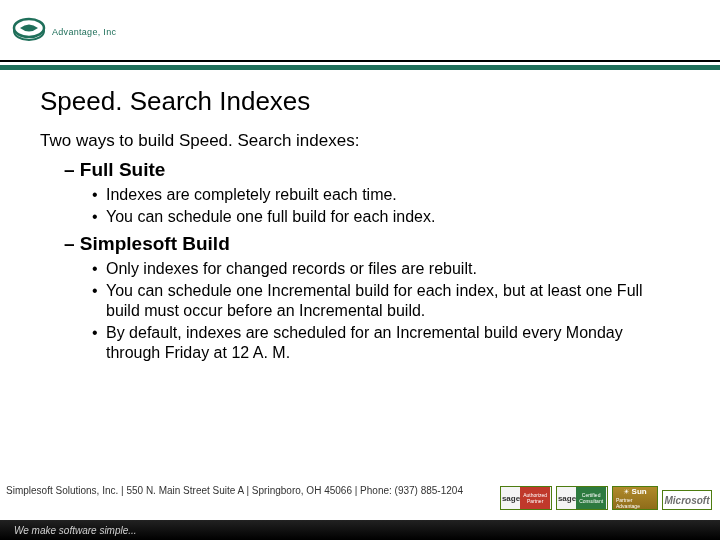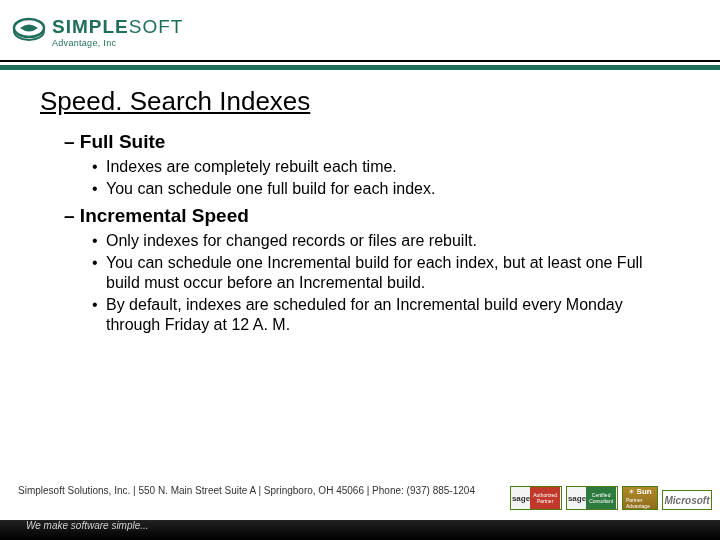--- a/index.html
+++ b/index.html
@@ -52,21 +52,20 @@
 
   
   .content {
     padding: 22px 40px 0 40px;
   }
   .title {
     font-size: 26px;
     font-weight: normal;
     color: #000;
     margin-bottom: 14px;
-    text-decoration: underline;
   }
   .intro {
     font-size: 17px;
     color: #000;
     margin-bottom: 8px;
   }
   .section-label {
     font-size: 19px;
     font-weight: bold;
     color: #000;
@@ -93,21 +92,21 @@
   }
   ul.bullets li::before {
     content: "•";
     position: absolute;
     left: 0;
   }
 
   
   .footer-info {
     position: absolute;
-    left: 18px;
+    left: 6px;
     bottom: 44px;
     font-size: 10px;
     color: #333;
   }
 
   
   .badges {
     position: absolute;
     right: 8px;
     bottom: 30px;
@@ -121,70 +120,69 @@
     background: #f4f4f4;
     font-size: 7px;
     display: flex;
     align-items: center;
     justify-content: center;
     padding: 0 3px;
     color: #333;
   }
   .badge.sage { width: 52px; }
   .badge .brand { font-size: 8px; font-weight: bold; }
-  .badge.sun { width: 36px; background: linear-gradient(#b08a2a,#8f6c1a); color:#fff; }
+  .badge.sun { width: 46px; background: linear-gradient(#b08a2a,#8f6c1a); color:#fff; }
   .badge.ms { width: 50px; height: 20px; background:#fff; }
   .ms-text { font-family: Arial; font-weight: bold; font-size: 10px; font-style: italic; color:#6e6e6e; }
 
   
   .footer-bar {
     position: absolute;
     left: 0; right: 0; bottom: 0;
     height: 20px;
     background: linear-gradient(#222, #000);
     color: #cfcfcf;
     font-size: 10px;
     font-style: italic;
     display: flex;
-    padding-left: 26px;
+    align-items: center;
+    padding-left: 14px;
   }
 </style>
 </head>
 <body>
 
 <div class="header">
   <div class="logo">
     <span>
       <svg width="34" height="34" viewBox="0 0 34 34">
         <ellipse cx="17" cy="18" rx="15" ry="9" fill="none" stroke="#1f6f5a" stroke-width="2"></ellipse>
         <ellipse cx="17" cy="15" rx="15" ry="9" fill="#fff" stroke="#1f6f5a" stroke-width="2.5"></ellipse>
         <path d="M8 15 Q17 8 26 15 Q17 22 8 15 Z" fill="#1f6f5a"></path>
       </svg>
     </span>
     <span class="logo-text">
-      <span class="logo-name">
-        <span style="font-weight:bold">SIMPLE</span><span class="soft">SOFT</span>
-      </span>
       <span class="logo-sub">Advantage, Inc</span>
     </span>
   </div>
   <div class="header-line"></div>
   <div class="header-underline"></div>
 </div>
 
 <div class="content">
   <h1 class="title">Speed. Search Indexes</h1>
+  <p class="intro">Two ways to build Speed. Search indexes:</p>
 
   <div class="section-label">Full Suite</div>
   <ul class="bullets">
     <li>Indexes are completely rebuilt each time.</li>
     <li>You can schedule one full build for each index.</li>
   </ul>
 
-  <div class="section-label">Incremental Speed</div>
+  <div class="section-label">Simplesoft Build</div>
   <ul class="bullets">
     <li>Only indexes for changed records or files are rebuilt.</li>
     <li>You can schedule one Incremental build for each index, but at least one Full build must occur before an Incremental build.</li>
     <li>By default, indexes are scheduled for an Incremental build every Monday through Friday at 12 A. M.</li>
   </ul>
 </div>
 
 <div class="footer-info">Simplesoft Solutions, Inc.  |  550 N. Main Street Suite A  |  Springboro, OH 45066  |  Phone: (937) 885-1204</div>
 
 <div class="badges">

